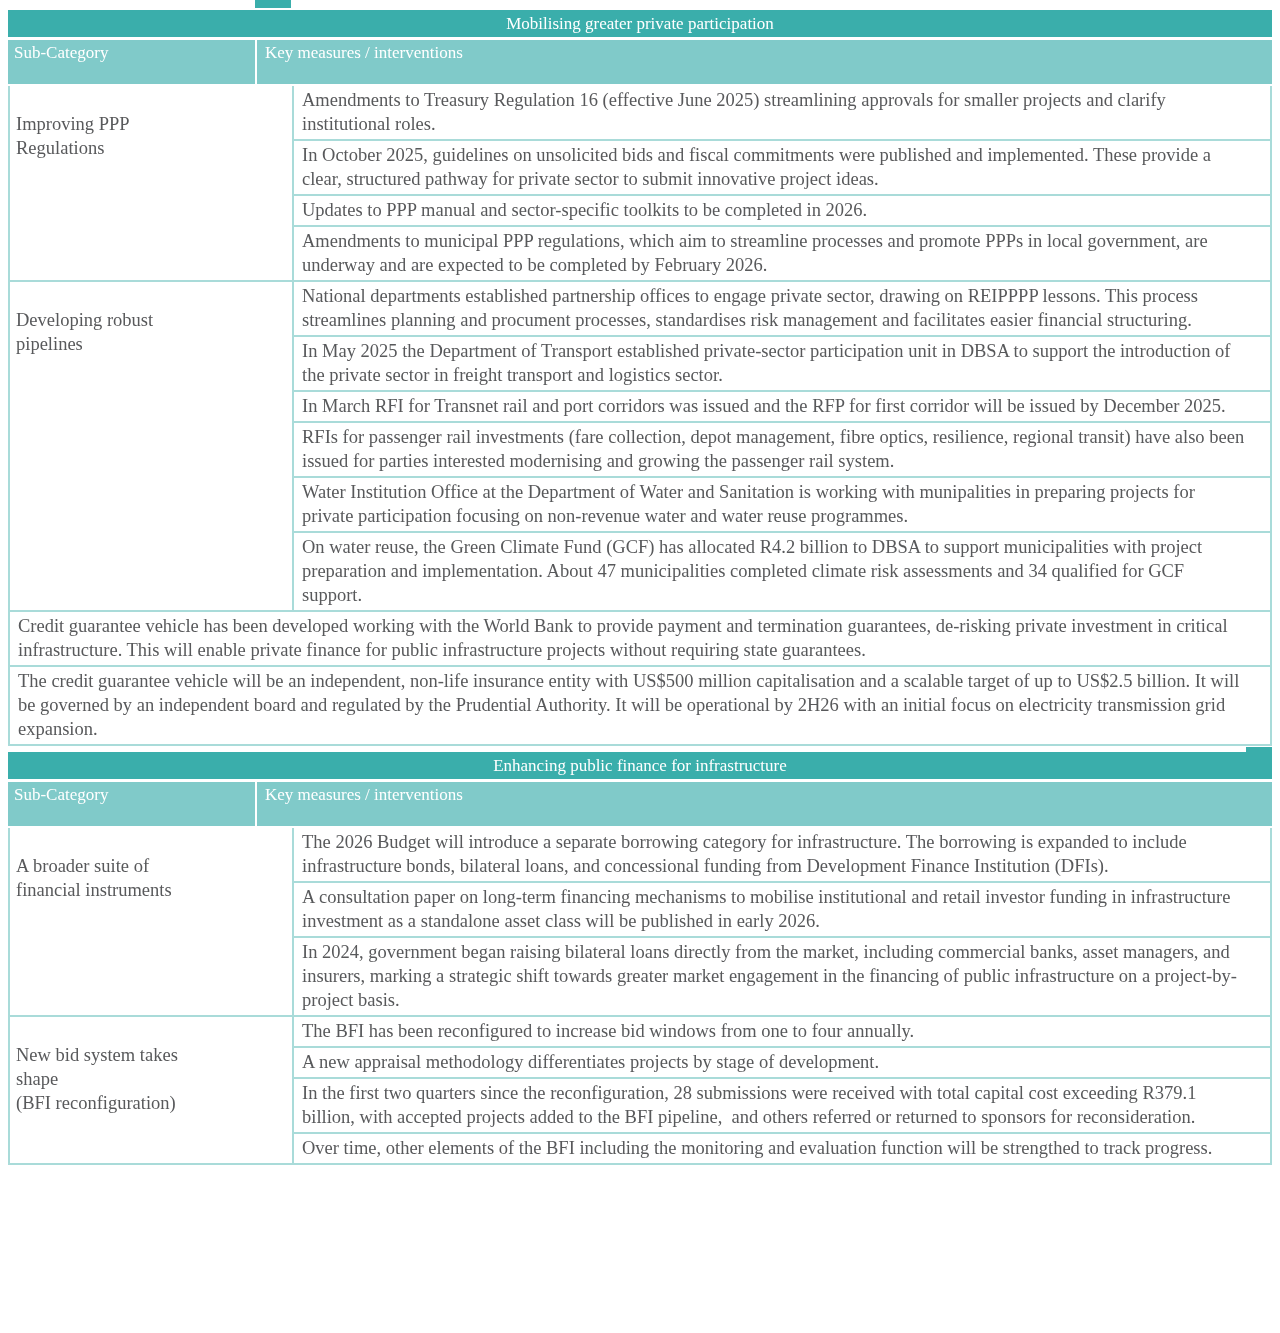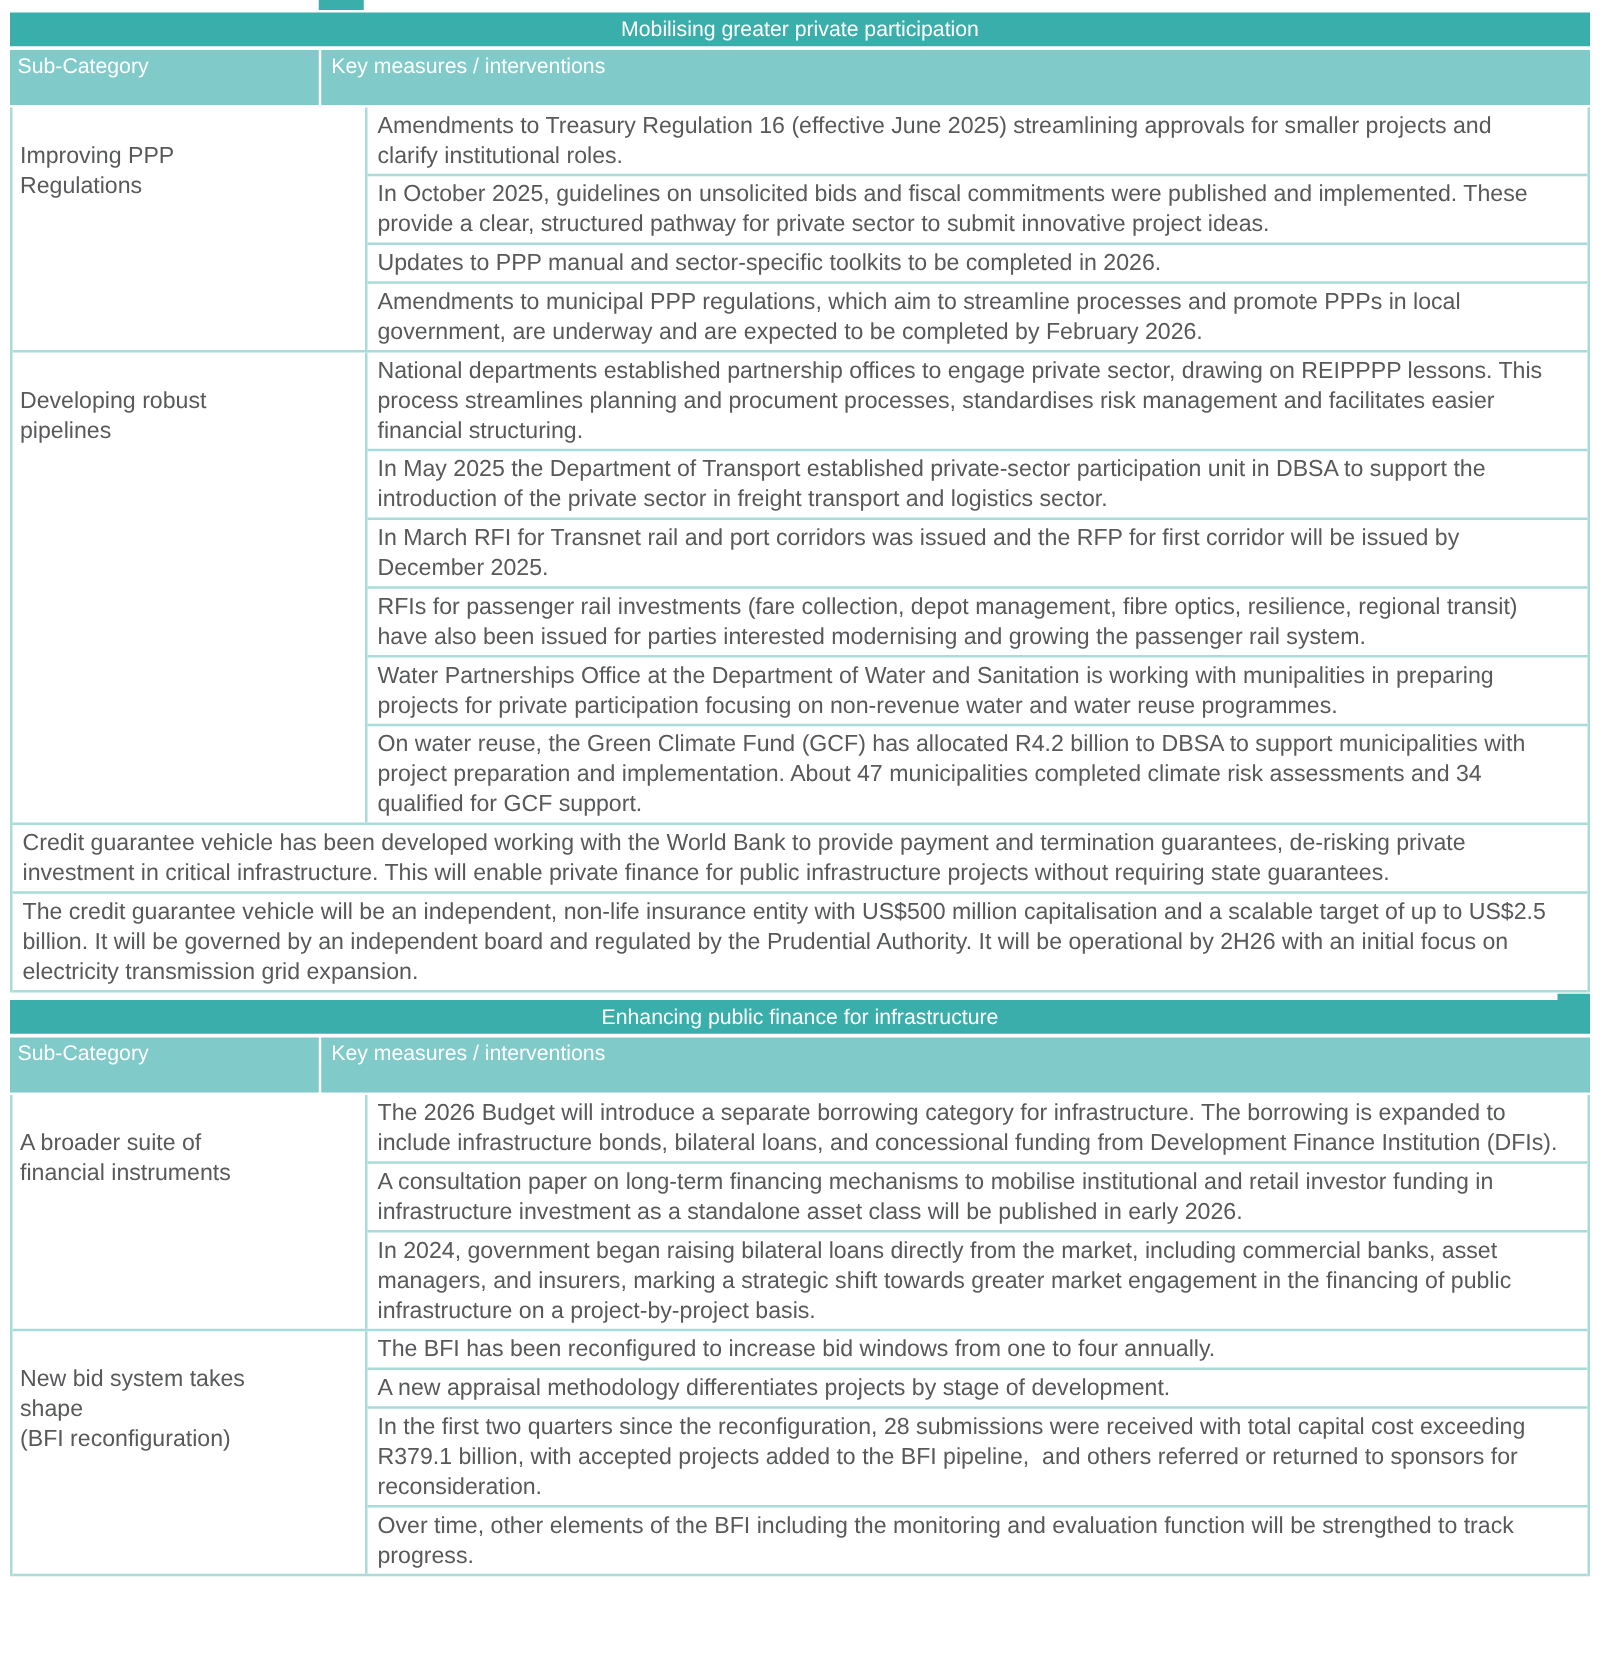--- a/index.html
+++ b/index.html
@@ -20,21 +20,21 @@
     color:var(--text);
   }
   .top-artifact{
     position:absolute;left:255px;top:0;
     width:36px;height:8px;
     background:var(--teal-dark);
   }
   .table{
     position:absolute;left:8px;top:10px;width:1264px;
   }
-  .section{width:100%;}
+  .section{width:100%;font-family:Liberation Serif, serif;}
   .section.section-gap{margin-top:6px;}
   .section-header{
     position:relative;
     height:27px;line-height:27px;
     background:var(--teal-dark);
     color:var(--header-text);
     text-align:center;
     font-size:17px;
   }
   .notch{
@@ -121,21 +121,21 @@
     </div>
     <div class="cell-right">
   <div class="measure">National departments established partnership offices to engage private sector, drawing on REIPPPP lessons. This process streamlines planning and procument processes, standardises risk management and facilitates easier financial structuring.</div>
 
   <div class="measure">In May 2025 the Department of Transport established private-sector participation unit in DBSA to support the introduction of the private sector in freight transport and logistics sector.</div>
 
   <div class="measure">In March RFI for Transnet rail and port corridors was issued and the RFP for first corridor will be issued by December 2025.</div>
 
   <div class="measure">RFIs for passenger rail investments (fare collection, depot management, fibre optics, resilience, regional transit) have also been issued for parties interested modernising and growing the passenger rail system.</div>
 
-  <div class="measure">Water Partnerships Office at the Department of Water and Sanitation is working with munipalities in preparing projects for private participation focusing on non-revenue water and water reuse programmes.</div>
+  <div class="measure">Water Institution Office at the Department of Water and Sanitation is working with munipalities in preparing projects for private participation focusing on non-revenue water and water reuse programmes.</div>
 
   <div class="measure">On water reuse, the Green Climate Fund (GCF) has allocated R4.2 billion to DBSA to support municipalities with project preparation and implementation. About 47 municipalities completed climate risk assessments and 34 qualified for GCF support.</div>
 </div>
   </div>
 
   <div class="group">
     <div class="cell-right">
   <div class="measure">Credit guarantee vehicle has been developed working with the World Bank to provide payment and termination guarantees, de-risking private investment in critical infrastructure. This will enable private finance for public infrastructure projects without requiring state guarantees.</div>
 
   <div class="measure">The credit guarantee vehicle will be an independent, non-life insurance entity with US$500 million capitalisation and a scalable target of up to US$2.5 billion. It will be governed by an independent board and regulated by the Prudential Authority. It will be operational by 2H26 with an initial focus on electricity transmission grid expansion.</div>

